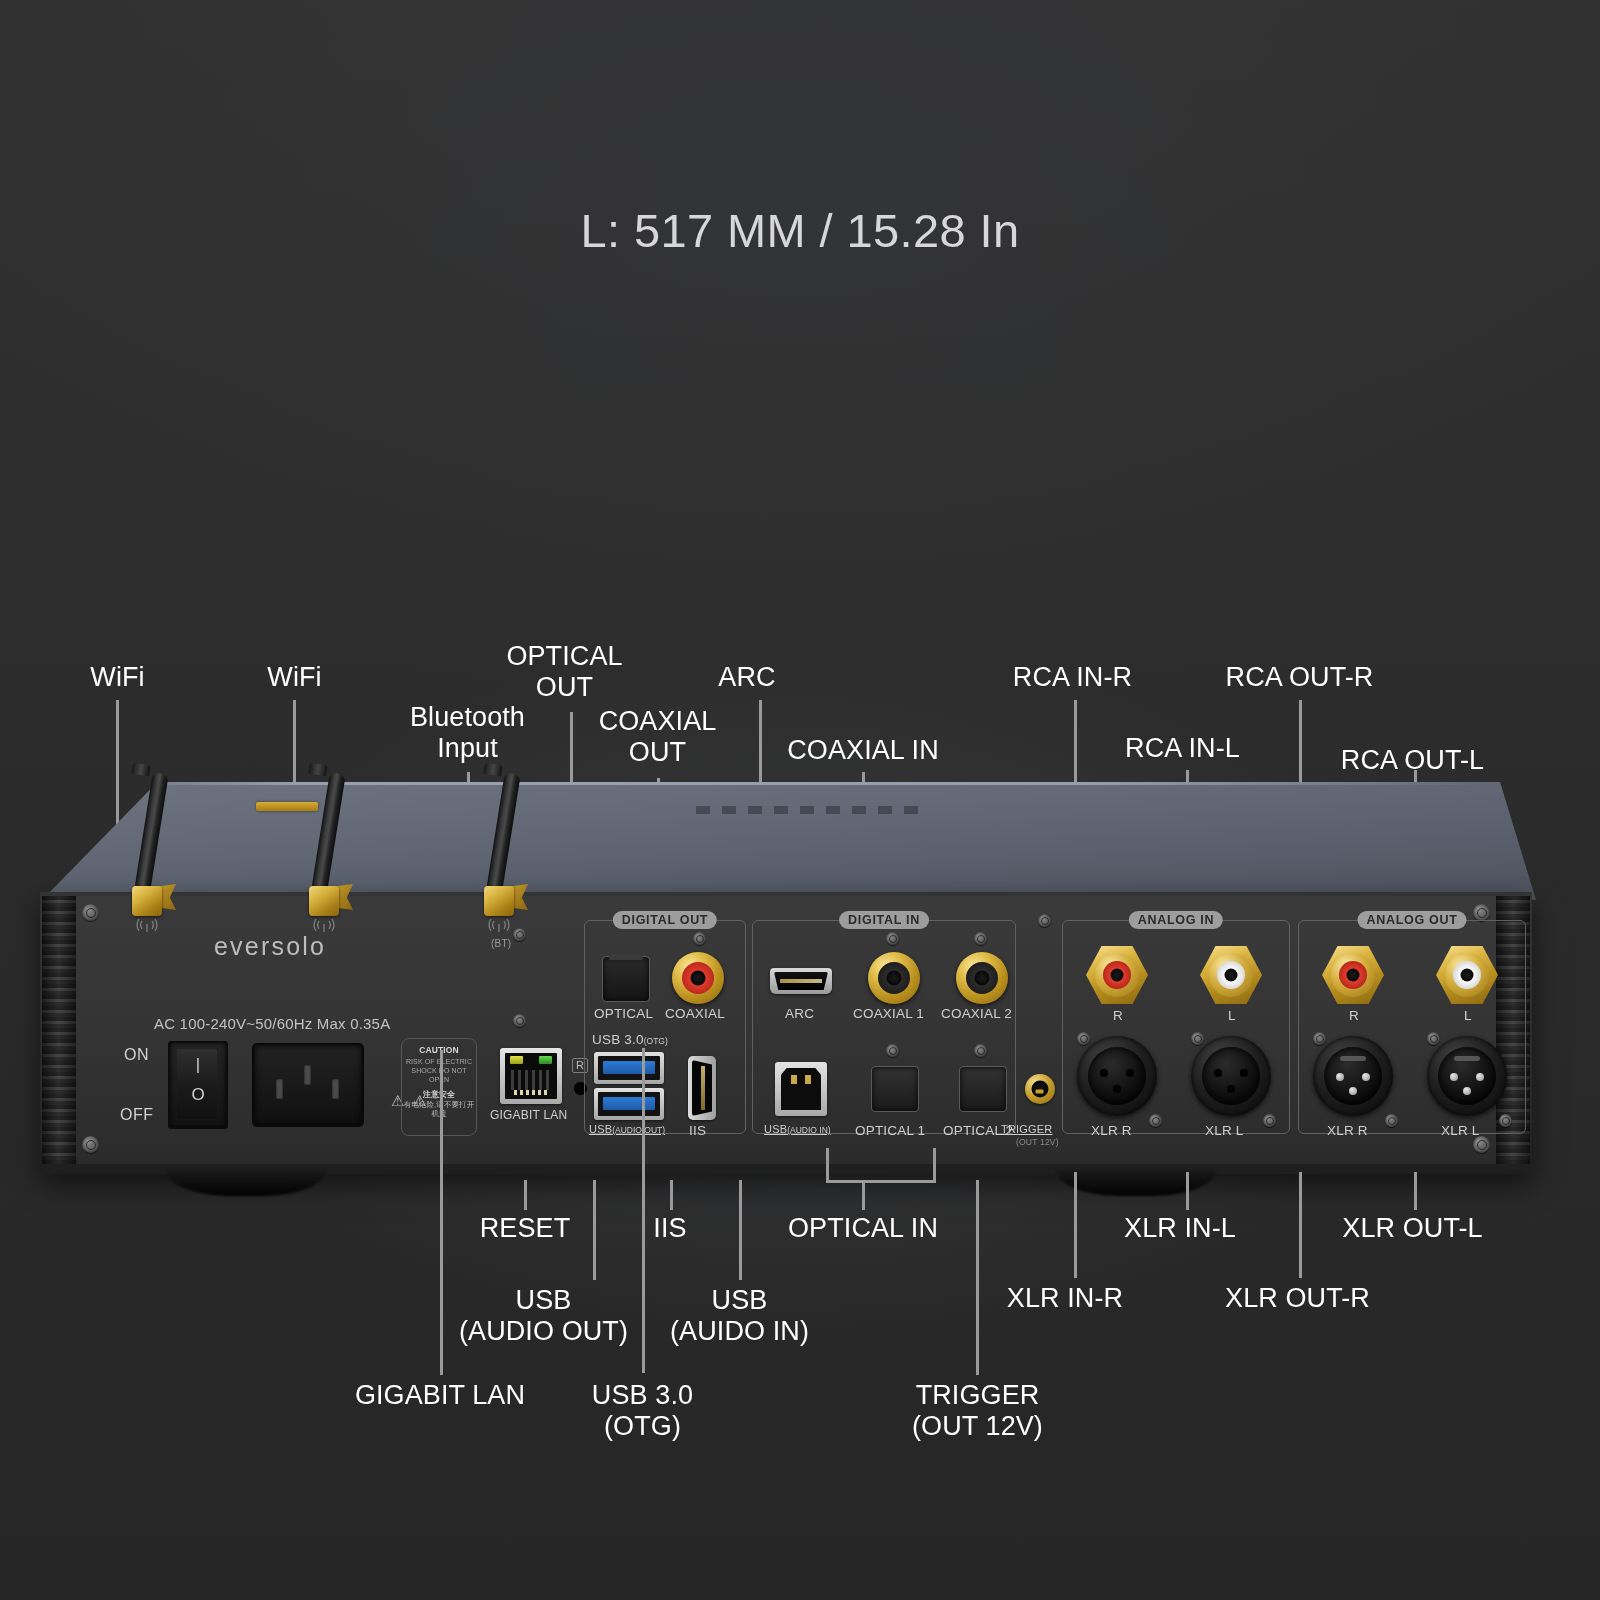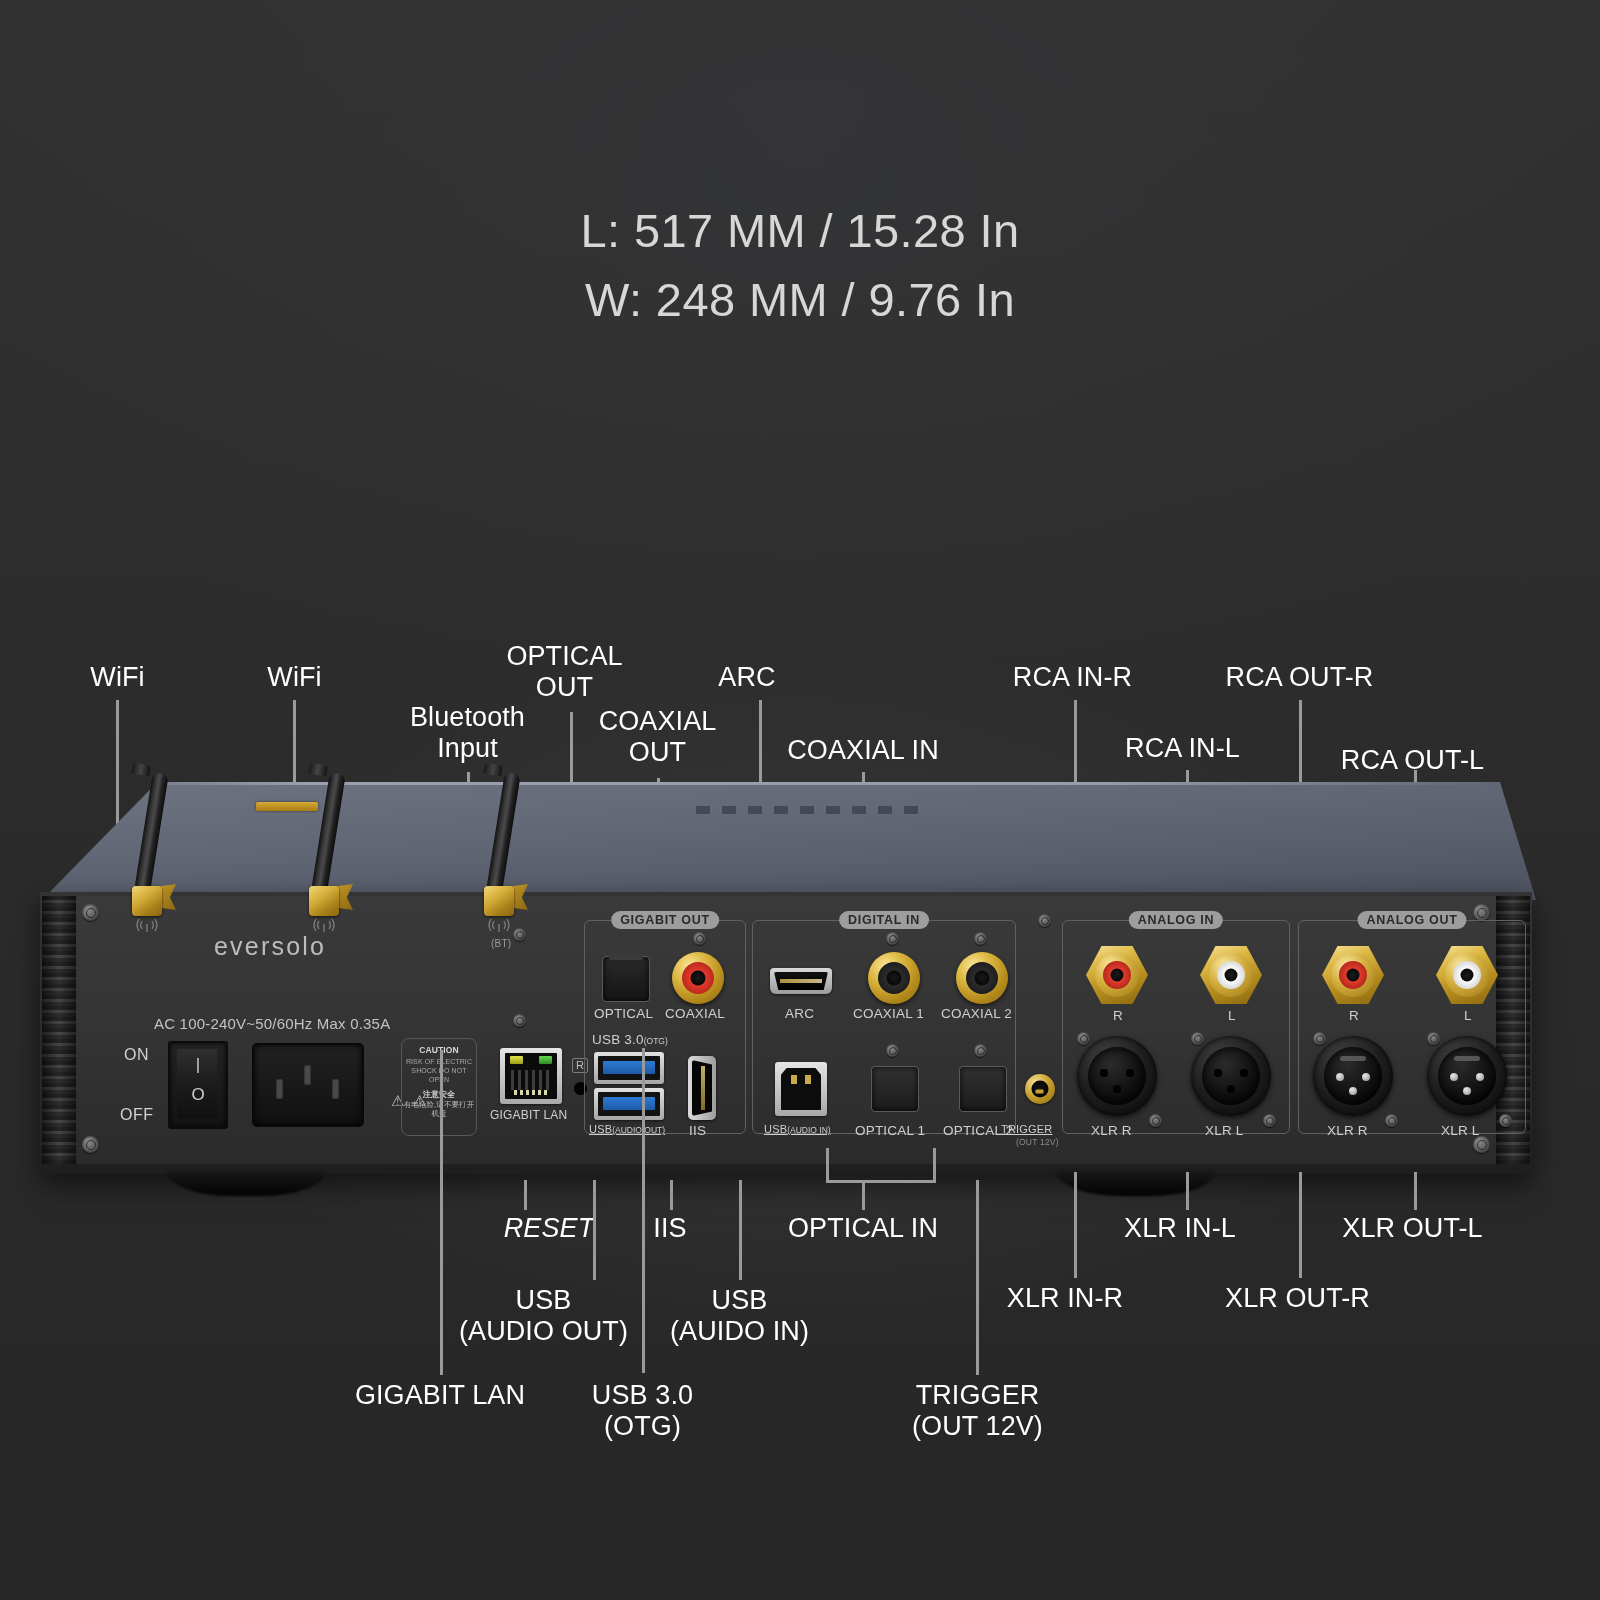--- a/index.html
+++ b/index.html
@@ -294,21 +294,20 @@
     filter:blur(1px);opacity:.9;
   }
 </style>
 </head>
 <body>
 
 <div class="bg-glow"></div>
 
 <div class="dims">
   <div>L: 517 MM / 15.28 In</div>
-  <div>W: 248 MM / 9.76 In</div>
 </div>
 
 <div class="callout" style="left:55px;top:662px;width:125px;">WiFi</div>
 <div class="leader v" style="left:116px;top:700px;height:195px;"></div>
 
 <div class="callout" style="left:232px;top:662px;width:125px;">WiFi</div>
 <div class="leader v" style="left:293px;top:700px;height:195px;"></div>
 
 <div class="callout" style="left:395px;top:702px;width:145px;">Bluetooth
 Input</div>
@@ -397,21 +396,21 @@
           <span class="led g"></span>
           <span class="teeth"></span>
           <span class="pins"></span>
         </i>
       </div>
       <div class="plabel" style="left:414px;top:212px;font-size:12px;">GIGABIT LAN</div>
       <div class="reset-r" style="left:496px;top:162px;">R</div>
       <div class="reset-hole" style="left:498px;top:186px;"></div>
 
       <div class="group" style="left:508px;top:24px;width:160px;height:212px;">
-        <div class="group-title">GIGABIT OUT</div>
+        <div class="group-title">DIGITAL OUT</div>
       </div>
       <div class="screw sm" style="left:617px;top:36px;"></div>
 
       <div class="toslink" style="left:526px;top:60px;">
         <div class="door"></div>
       </div>
       <div class="plabel" style="left:518px;top:110px;">OPTICAL</div>
 
       <div class="rca red" style="left:596px;top:56px;">
         <div class="ring"></div>
@@ -595,21 +594,21 @@
     <svg viewBox="0 0 26 16" width="26" height="16">
         <path d="M13 14 L13 6 M8 11 A7 7 0 0 1 8 3 M18 11 A7 7 0 0 0 18 3 M5 13 A11 11 0 0 1 5 1 M21 13 A11 11 0 0 0 21 1" stroke="#b9b9b9" stroke-width="1.3" fill="none"></path>
       </svg>
   </div>
   <div class="plabel" style="left:455px;top:156px;font-size:10px;color:#9a9a9a;">(BT)</div>
 
   <div class="foot" style="left:130px;top:388px;width:160px;"></div>
   <div class="foot" style="left:1020px;top:388px;width:160px;"></div>
 </div>
 
-<div class="callout" style="left:484px;top:1213px;width:130px;font-style:italic;">RESET</div>
+<div class="callout" style="left:460px;top:1213px;width:130px;">RESET</div>
 <div class="leader v" style="left:524px;top:1180px;height:30px;"></div>
 
 <div class="callout" style="left:620px;top:1213px;width:100px;">IIS</div>
 <div class="leader v" style="left:670px;top:1180px;height:30px;"></div>
 
 <div class="callout" style="left:768px;top:1213px;width:190px;">OPTICAL IN</div>
 <div class="leader v" style="left:862px;top:1180px;height:30px;"></div>
 <div class="leader h" style="left:826px;top:1180px;width:110px;"></div>
 <div class="leader v" style="left:826px;top:1148px;height:34px;"></div>
 <div class="leader v" style="left:933px;top:1148px;height:34px;"></div>

